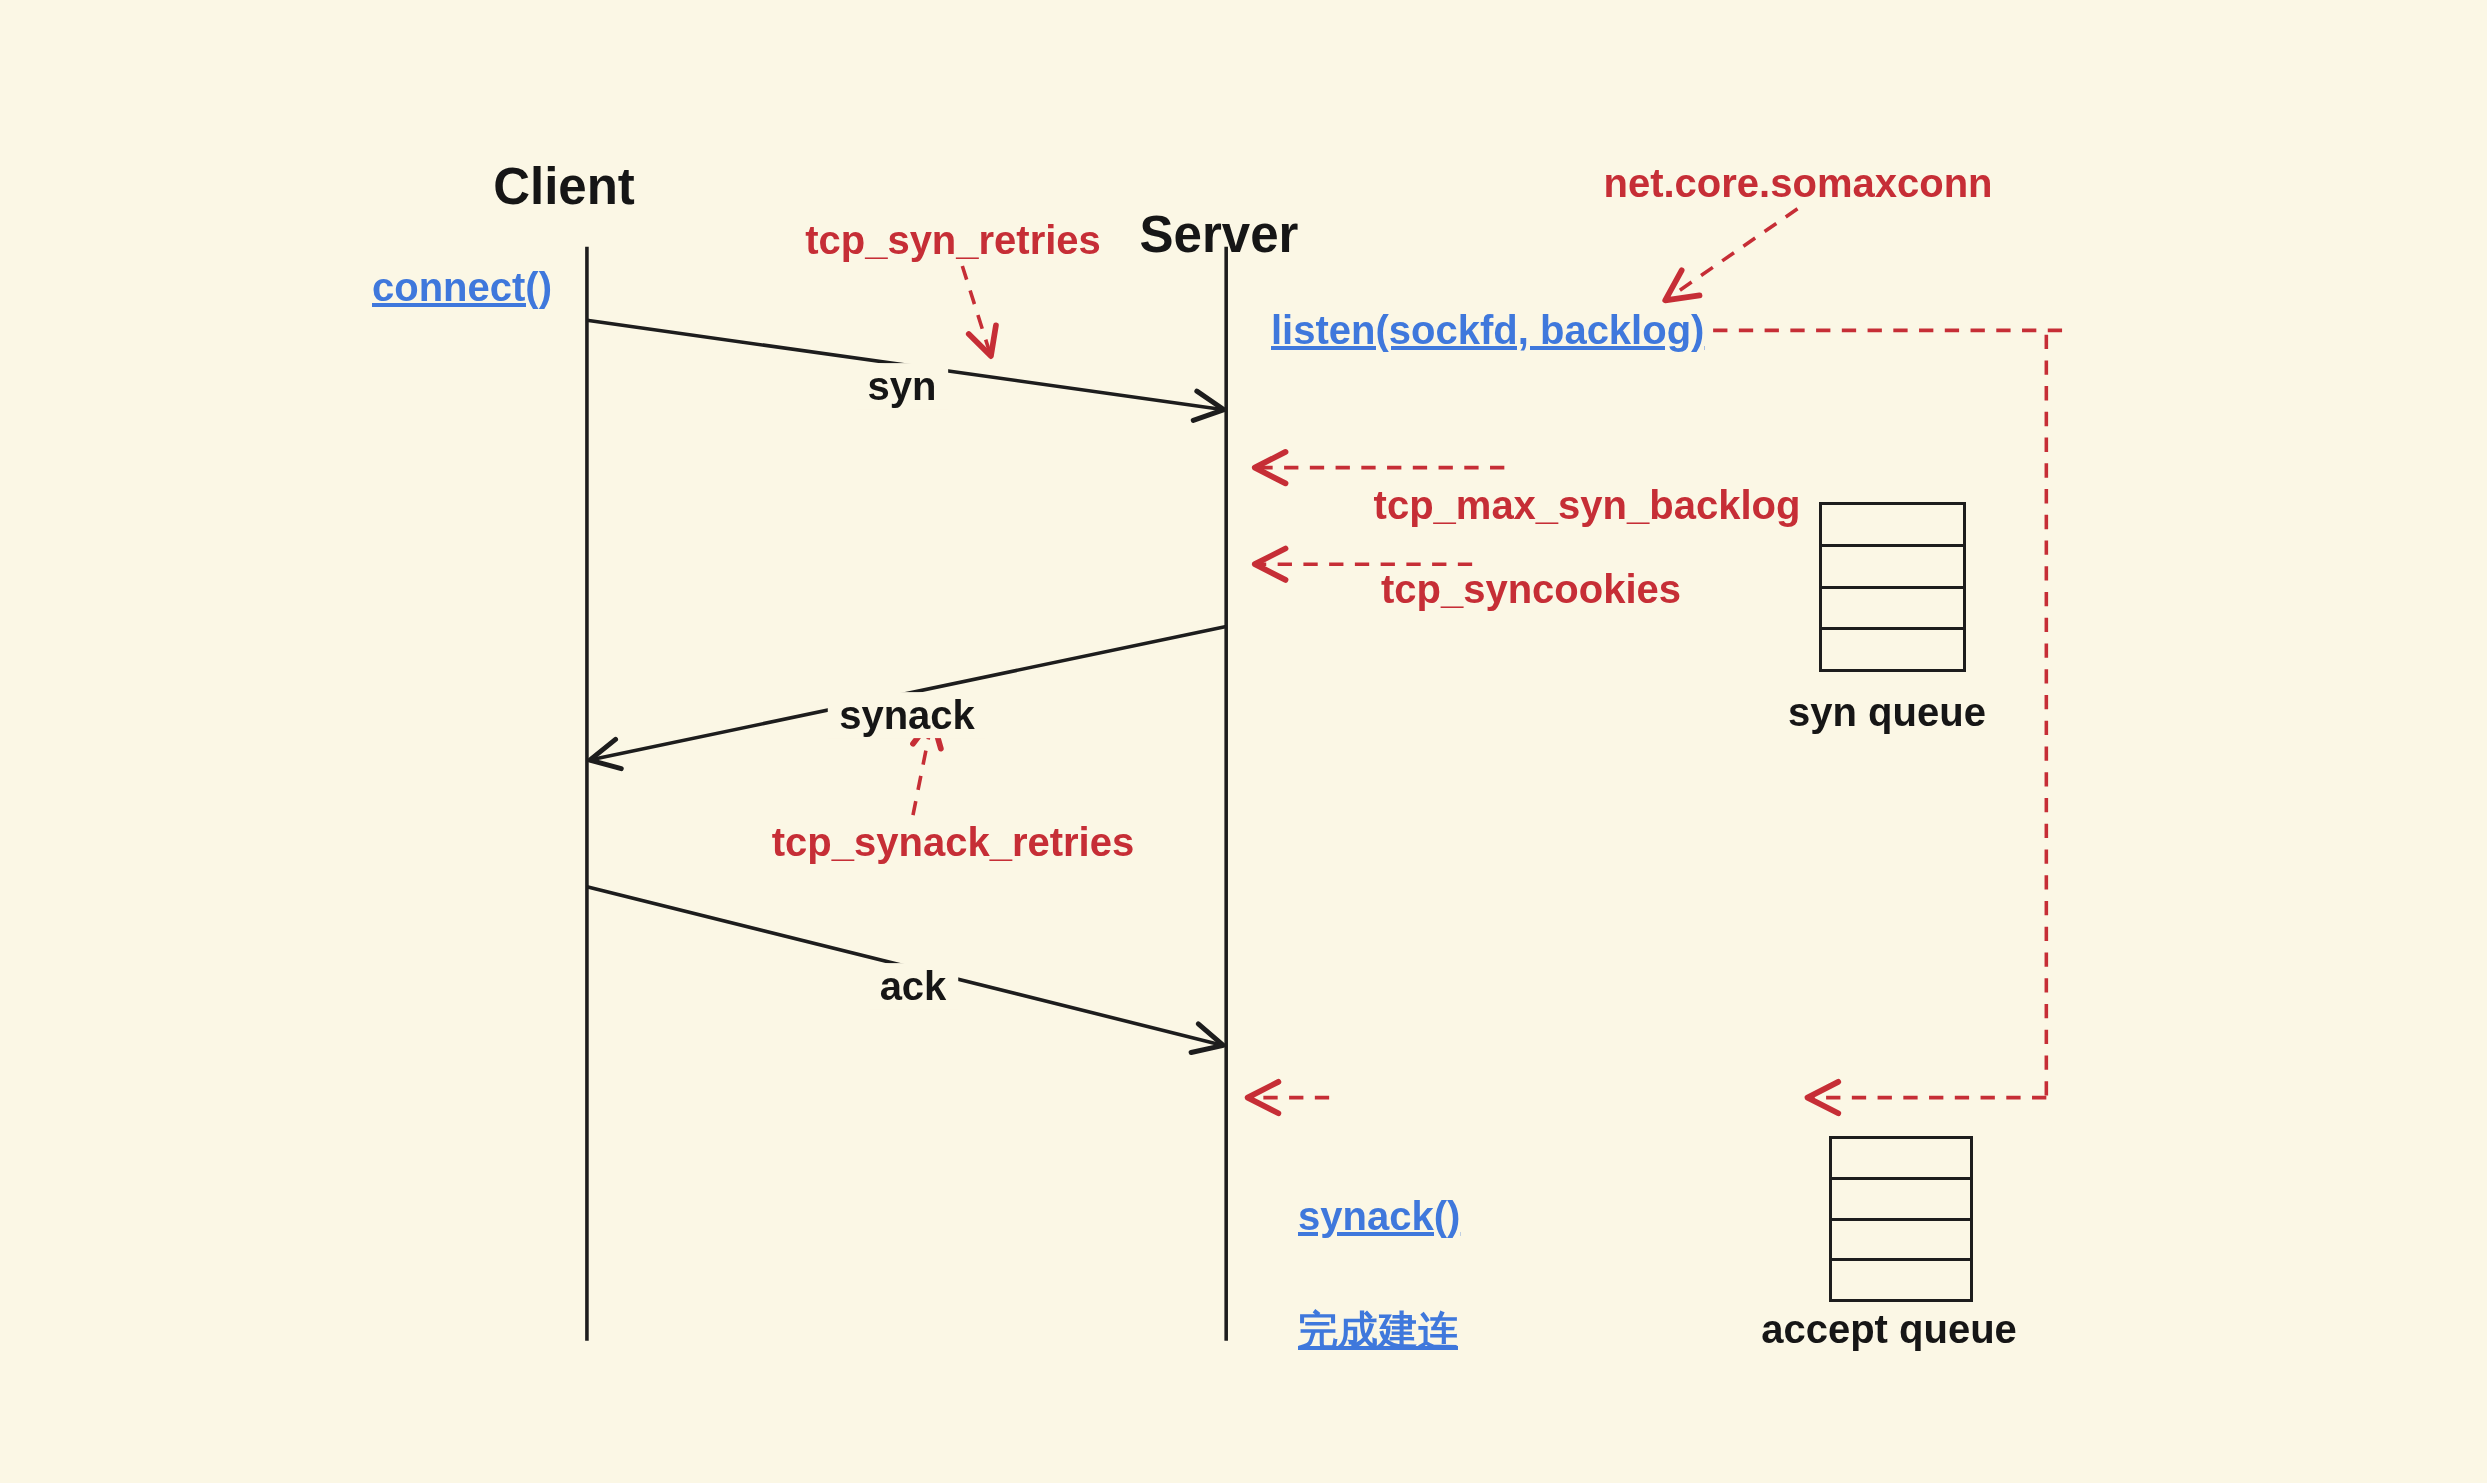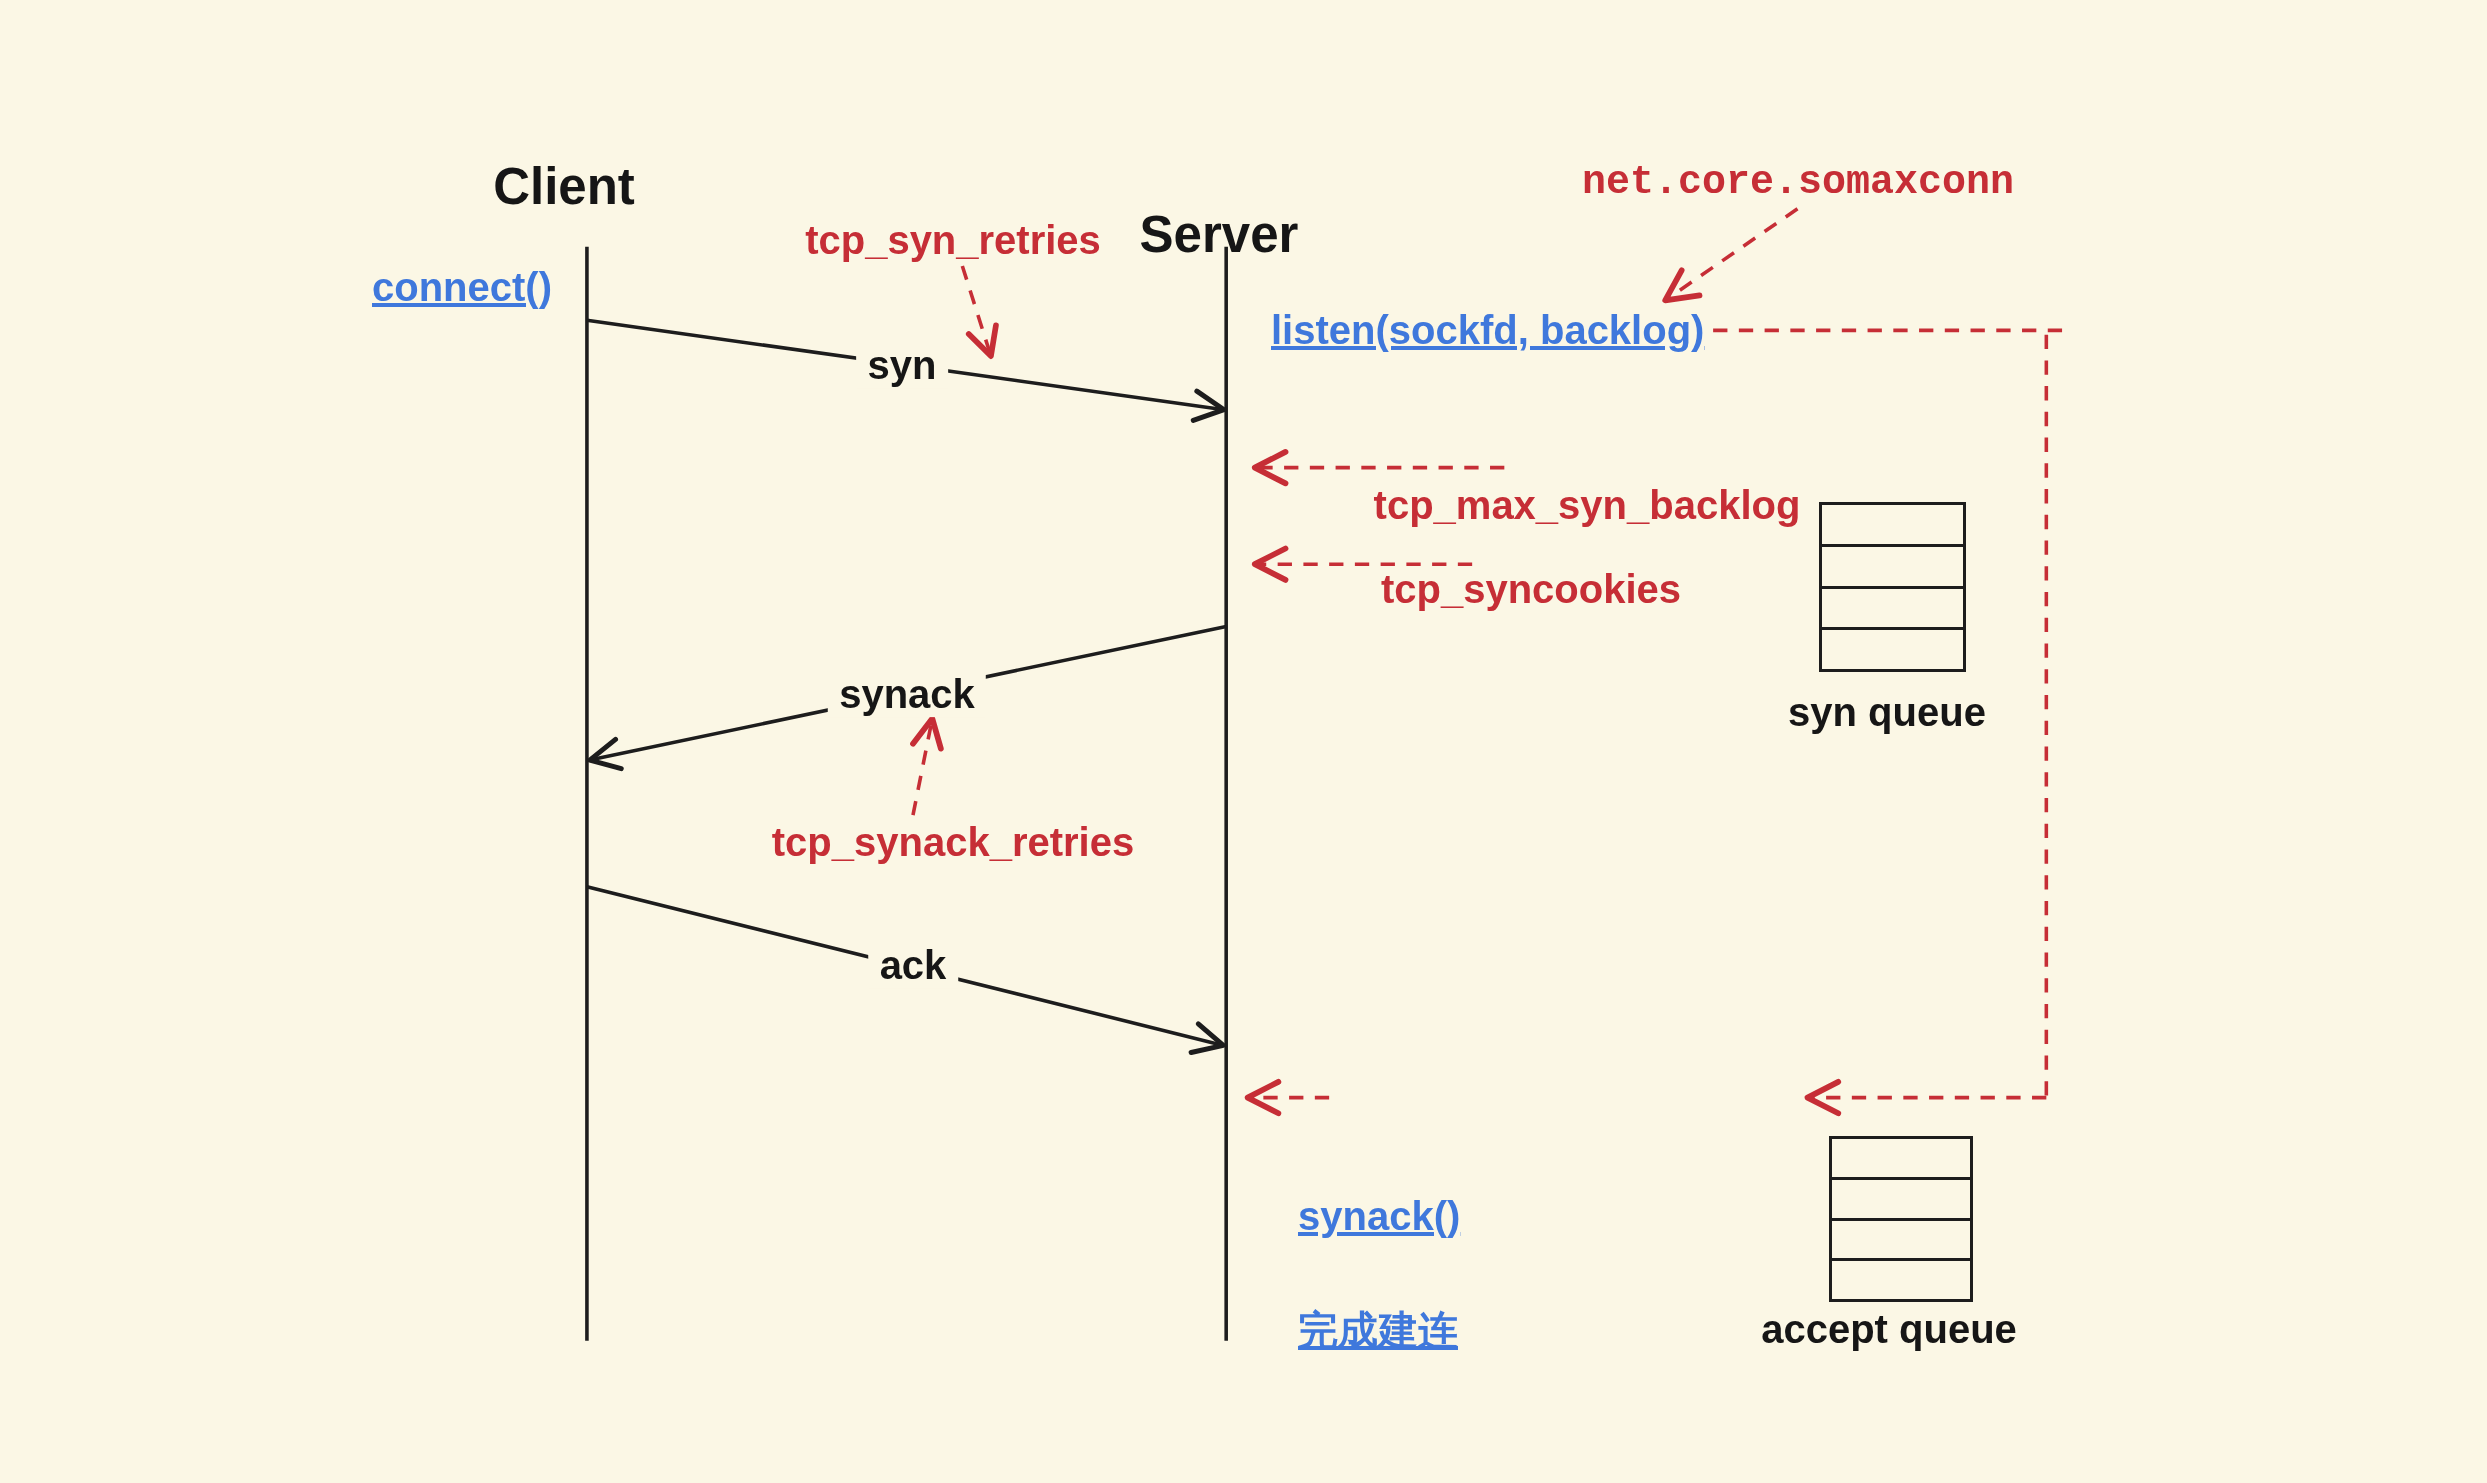--- a/index.html
+++ b/index.html
@@ -18,21 +18,21 @@
     overflow:hidden;
   }
   #diagram{position:absolute;left:17px;top:0;width:2487px;height:1291px;}
   svg.wires{position:absolute;left:0;top:0;}
   .label{position:absolute;white-space:nowrap;line-height:1;}
   .centered{transform:translate(-50%,-50%);}
   .left-anch{transform:translateY(-50%);}
   .title{font-size:51px;color:var(--ink);}
   .blue{font-size:40px;color:var(--blue);text-decoration:underline;}
   .red{font-size:40px;color:var(--red);}
-  .msg{font-size:40px;color:var(--ink);background:var(--bg);padding:2.9px 11.4px;}
+  .msg{font-size:40px;color:var(--ink);background:var(--bg);padding:2.9px 11.4px;margin-top:21px;}
   .qlabel{font-size:40px;color:var(--ink);}
   .queue-box{
     position:absolute;
     border:3.6px solid #1d1d1d;
     box-sizing:border-box;
     display:flex;flex-direction:column;
   }
   .queue-cell{flex:1;}
   .queue-cell + .queue-cell{border-top:3.6px solid #1d1d1d;}
   .stroke-black{stroke:#1d1d1d;fill:none;}
@@ -106,21 +106,21 @@
   </svg>
 
   <div class="label title centered" style="left:547px;top:186px;">Client</div>
   <div class="label title centered" style="left:1202px;top:186px;margin-top:48px;">Server</div>
 
   <div class="label blue left-anch" style="left:355px;top:287px;">connect()</div>
   <div class="label blue left-anch" style="left:1254px;top:330px;">listen(sockfd, backlog)</div>
   <div class="label blue left-anch" style="left:1281px;top:1216px;">synack()</div>
   <div class="label blue left-anch" style="left:1281px;top:1330px;">完成建连</div>
 
-  <div class="label red centered" style="left:1781px;top:183px;font-family:Liberation Mono, monospace;">net.core.somaxconn</div>
+  <div class="label red centered" style="left:1781px;top:183px;">net.core.somaxconn</div>
   <div class="label red centered" style="left:936px;top:240px;">tcp_syn_retries</div>
   <div class="label red centered" style="left:1570px;top:505px;">tcp_max_syn_backlog</div>
   <div class="label red centered" style="left:1514px;top:589px;">tcp_syncookies</div>
   <div class="label red centered" style="left:936px;top:842px;">tcp_synack_retries</div>
 
   <div class="label msg centered" style="left:885px;top:365px;">syn</div>
   <div class="label msg centered" style="left:890px;top:694px;">synack</div>
   <div class="label msg centered" style="left:896px;top:965px;">ack</div>
 
   <div class="queue-box" style="left:1802px;top:502px;width:147px;height:170px;">

